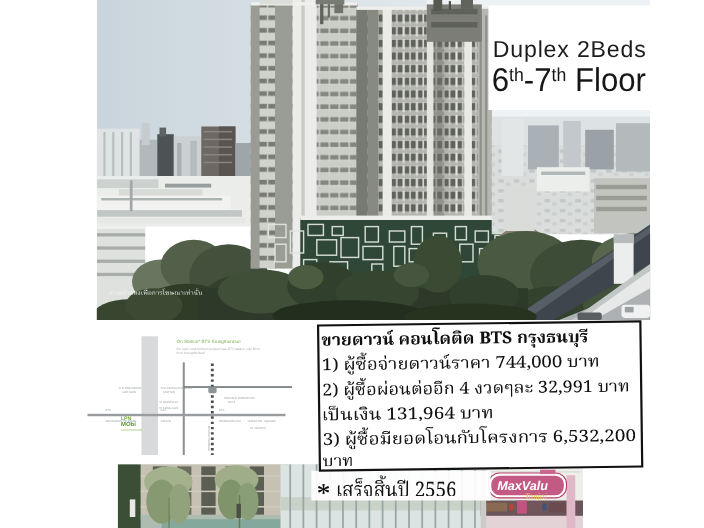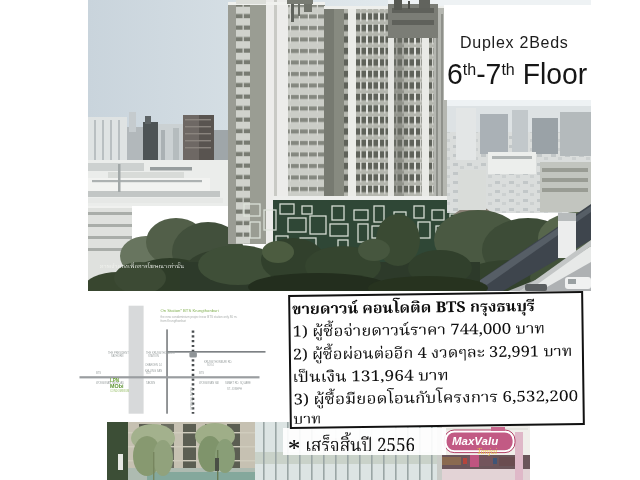--- a/index.html
+++ b/index.html
@@ -260,21 +260,21 @@
       <ellipse cx="286" cy="250" rx="16" ry="11" fill="#46563e"></ellipse>
     </g>
 
 <rect x="356" y="5" width="147" height="95" fill="#ffffff"></rect>
 </svg>
 
 <svg style="position:absolute;left:100.3px;top:261.8px" width="84.0" height="6.2" viewBox="0 0 329 25" preserveAspectRatio="none">
     <path d="M130 0h2v3h-1v1h-1zM307 0h3v1h1v1h-1v2h-2v-2h1v-1h-1v1h-1zM313 0h1v3h-1v1h-2v-1h2zM188 1h8v1h-1v1h-3v-1h-3v1h-1v1h2v1h1v1h1v14h1v1h2v3h-1v1h-3v-2h-1v-17h-1v-1h-2v-3h1zM282 4h1v1h1v3h-1v2h-1zM53 5h1v1h2v3h-1v1h-4v-4h2zM53 7h-1v2h2v-1h1v-1zM123 6h5v1h1v-1h1v2h1v-2h2v4h-11v-3h1zM125 7h-1v2h5v-1h-1v-1zM306 6h1v1h-1v1h2v-2h1v1h1v1h-1v1h3v-1h1v-1h1v-1h1v3h-2v1h-6v-1h-1v-1h-1v-1h1zM3 12h8v1h1v12h-2v-11h-1v-1h-5v3h2v2h-1v5h-1v2h-4v-4h2v-1h1v-4h-2v-2h1v-1h1zM15 12h7v1h1v2h1v9h-1v1h-1v-10h-1v-2h-4v2h-2zM27 12h4v2h1v5h1v-3h1v4h-1v3h-1v2h-2v-9h-3zM29 13h-1v2h2v-2zM35 12h1v2h1v3h1v4h1v-8h1v-1h1v12h-1v1h-2v-4h-1v-3h-1v-3h-1v1h-1v-3h1zM47 12h7v1h1v11h-1v1h-5v-2h-1v-2h-2v-4h4v6h1v1h2v-11h-5v1h-1v1h-1v-2h1zM58 12h7v1h1v2h1v9h-1v1h-1v-10h-1v-2h-4v2h-2zM72 12h7v1h1v1h1v10h-1v1h-1v-5h-1v-1h-1v-1h-4v3h2v4h-3v-1h2v-2h-2v2h-1v-6h1v-1h6v1h1v-4h-1v-1h-5v2h-1v1h-1v-3h1zM87 12h7v1h1v1h1v9h-1v1h-1v1h-7v-1h-1v-7h2v-1h1v1h1v1h1v1h-1v2h-2v3h5v-1h1v-9h-1v-1h-5v2h-2v-2h1zM102 12h4v1h1v11h-1v1h-5v-1h-1v-3h-1v-3h-1v-1h2v1h1v3h1v3h3v-8h-3zM104 13h-1v2h2v-2zM112 12h2v9h2v4h-4zM119 12h4v2h1v5h1v-3h1v4h-1v3h-1v2h-2v-9h-3zM121 13h-1v2h2v-2zM127 12h1v2h1v3h1v4h1v-8h1v-1h1v12h-1v1h-2v-4h-1v-3h-1v-3h-1v1h-1v-3h1zM138 12h7v1h1v1h1v9h-1v1h-1v1h-7v-1h-1v-7h2v-1h1v1h1v1h1v1h-1v2h-2v3h5v-1h1v-9h-1v-1h-5v2h-2v-2h1zM152 12h8v1h1v12h-2v-11h-1v-1h-4v1h-1v1h1v1h1v2h-1v1h-1v6h-2v-6h1v-2h1v-1h-2v-3h1zM165 12h7v1h1v2h1v9h-1v1h-1v-10h-1v-2h-4v2h-2zM177 12h9v1h-1v1h-4v-1h-3v1h-1v2h6v1h1v7h-1v1h-3v-1h3v-2h-3v2h-1v-2h1v-1h2v-3h-1v-1h-5v-3h1zM198 12h6v1h1v4h-1v2h-1v2h2v1h2v-9h1v-1h1v13h-2v-1h-1v-1h-1v-1h-2v2h-1v1h-4v-4h1v-1h2v-2h1v-1h1v-4h-1v1h-2v1h1v3h-3v-1h-1v-3h1zM200 13h-1v1h1zM213 12h4v1h1v11h5v-6h-1v2h-2v-1h1v-1h1v-1h1v-4h1v-1h1v6h2v-1h1v2h-1v1h-1v1h-1v3h-1v1h-10v-1h2v-8h-2v-1h2v-2h-2v2h-1zM232 12h7v1h1v1h1v9h1v-1h1v-1h2v-8h1v-1h1v8h2v1h1v4h-4v-3h-2v1h-1v1h-1v1h-3v-11h-1v-1h-4v1h-1v2h2v2h-2v3h2v1h1v2h-1v1h-3v-1h3v-2h-2v1h-1v1h-1v-6h1v-1h1v-1h-2v-3h1zM252 12h7v1h1v2h1v9h-1v1h-1v-10h-1v-2h-4v2h-2zM266 12h2v9h2v4h-4zM272 12h4v2h1v4h1v-3h1v-2h1v3h-1v3h-1v3h-1v3h-2v-9h-3zM274 13h-1v2h2v-2zM280 12h4v13h-2v-12h-2zM287 12h7v1h1v2h1v9h-1v1h-1v-10h-1v-2h-4v2h-2zM299 12h4v2h1v8h2v1h-1v1h-1v1h-2v-9h-3zM301 13h-1v2h2v-2zM309 12h1v8h2v1h1v3h-1v1h-3v-1h-1v-2h-2v-1h2v-8h1zM315 12h4v2h1v8h2v1h-1v1h-1v1h-2v-9h-3zM317 13h-1v2h2v-2zM325 12h1v8h2v1h1v3h-1v1h-3v-1h-1v-2h-2v-1h2v-8h1zM200 15h-1v2h1zM219 16h3v1h-2v2h-1zM48 18h-1v2h2v-2zM88 18h-1v2h2v-2zM139 18h-1v2h2v-2zM277 19h-1v1h1zM201 21h-1v1h-1v2h2zM311 21h-1v3h2v-2h-1zM327 21h-1v3h2v-2h-1zM2 22h-1v2h2v-2zM114 22h-1v2h2v-2zM193 22h-1v2h2v-2zM248 22h-1v2h2v-2zM268 22h-1v2h2v-2z" fill="#f2f4f0" fill-rule="evenodd"></path>
   </svg>
 
-<div class="abs" style="left:460px;top:35px;font-size:16px;line-height:1;color:#1c1c1c;letter-spacing:0.75px">Duplex 2Beds</div>
+<div class="abs" style="left:448px;top:35px;font-size:21px;line-height:1;color:#1c1c1c;letter-spacing:0.75px">Duplex 2Beds</div>
 
 <div class="abs" style="left:447px;top:58.9px;font-size:30px;line-height:1;color:#161616;transform:scaleX(0.945);transform-origin:0 0">6<span style="font-size:17px;position:relative;top:-9px">th</span>-7<span style="font-size:17px;position:relative;top:-9px">th</span> Floor</div>
 
 <svg class="abs" style="left:75px;top:297px" width="215" height="123" viewBox="0 0 215 123">
 
 <rect x="0" y="0" width="215" height="123" fill="#ffffff"></rect>
 
 <rect x="53.6" y="8.7" width="15" height="108" fill="#d7d9da"></rect>
 
 <g>

